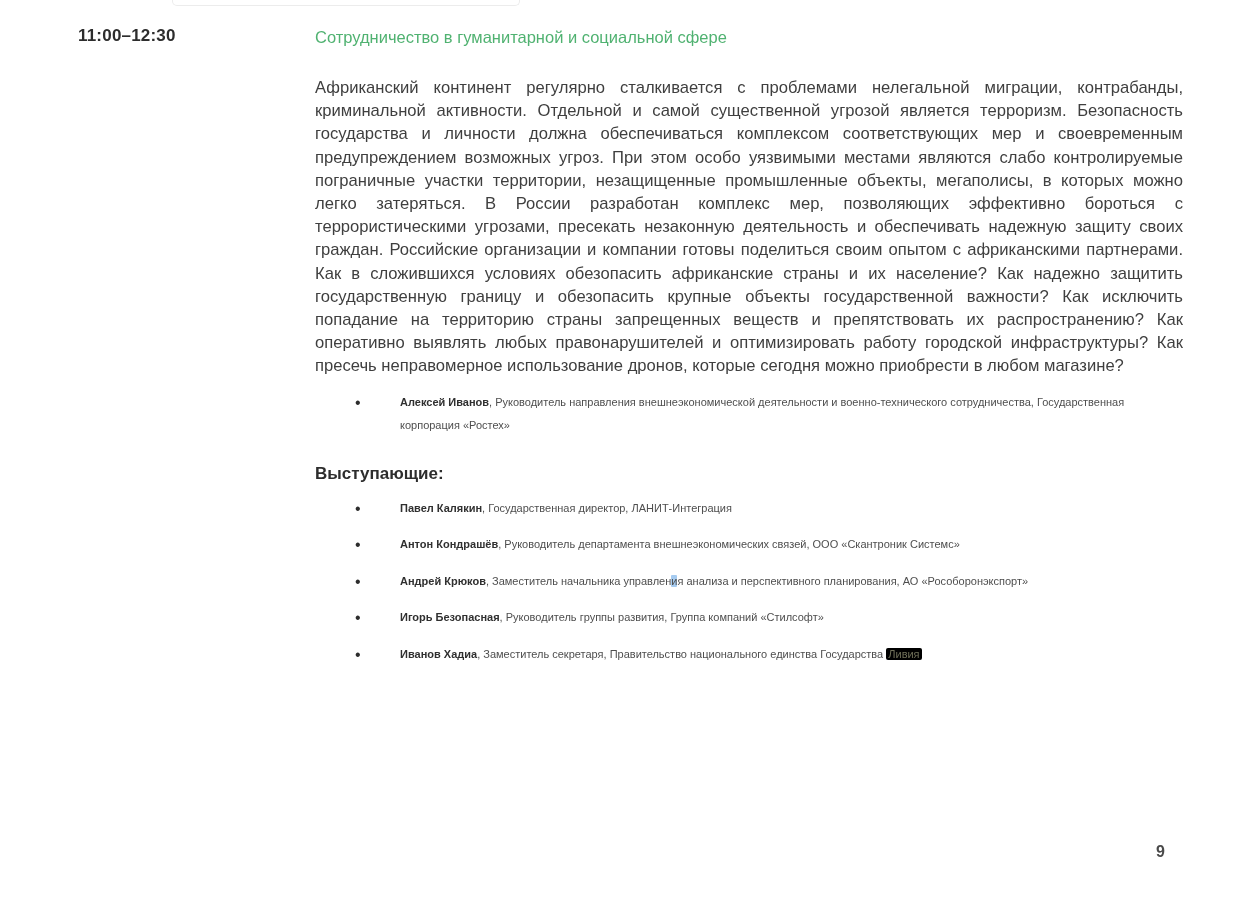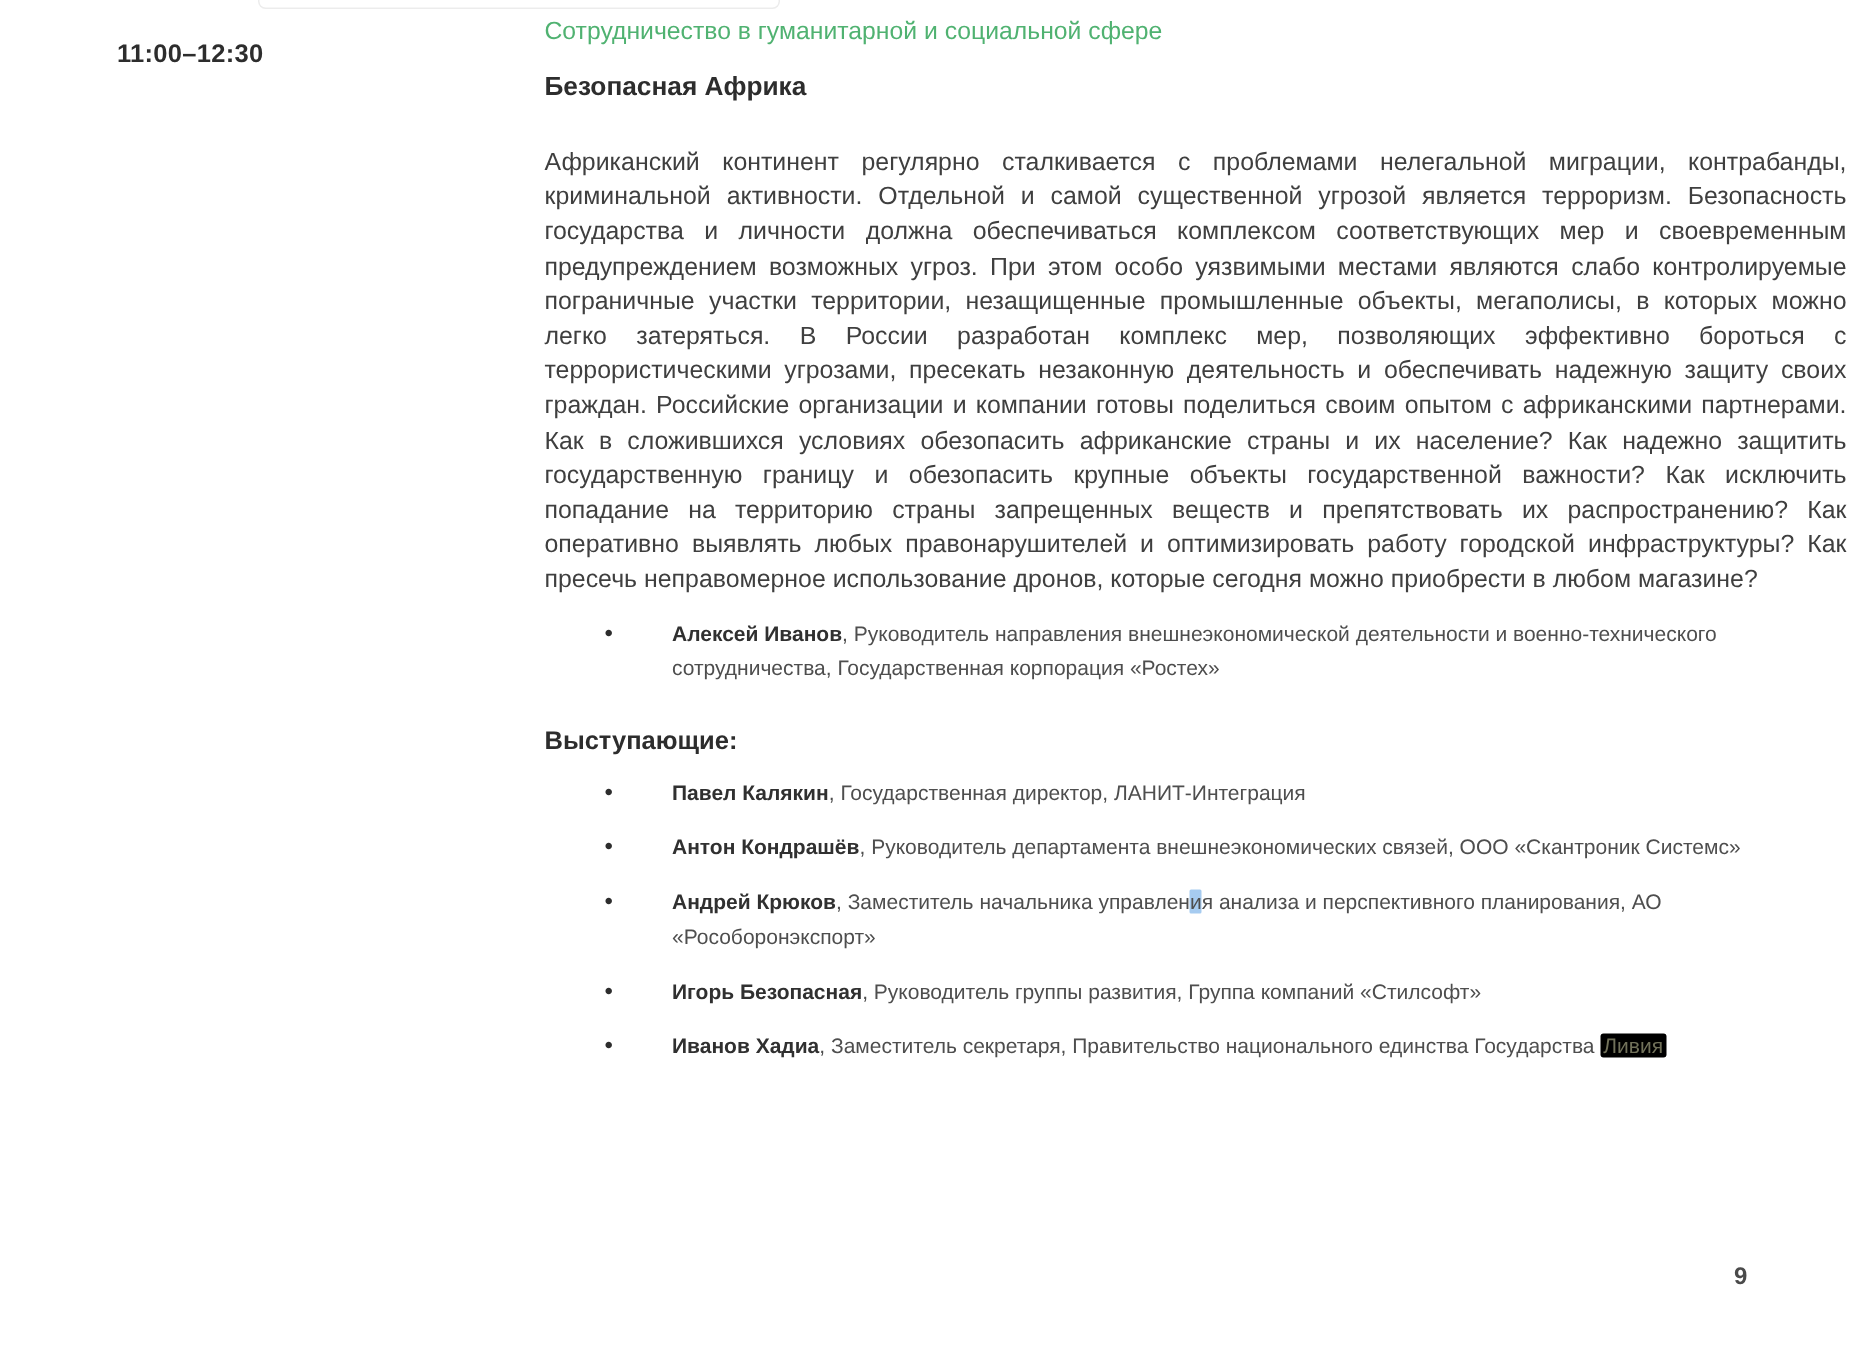--- a/index.html
+++ b/index.html
@@ -28,23 +28,22 @@
     position: absolute;
     left: 78px; top: 26px;
     font-size: 17px;
     font-weight: 700;
     color: #2d2d2d;
     letter-spacing: 0.2px;
     white-space: nowrap;
   }
   .content-col {
     position: absolute;
-    left: 315px; top: 10px;
+    left: 315px; top: 26px;
     width: 868px;
-    margin-left: 48px;
   }
   .track {
     font-size: 16.5px;
     line-height: 22px;
     color: #50b271;
   }
   .session-title {
     margin-top: 15px;
     font-size: 17.5px;
     font-weight: 700;
@@ -73,21 +72,21 @@
   .bullet {
     width: 12px;
     margin-right: 33px;
     font-size: 16px;
     line-height: 23px;
     color: #2d2d2d;
     flex: 0 0 auto;
   }
   .bullet-text {
     flex: 1 1 auto;
-    font-size: 14px;
+    font-size: 11px;
     line-height: 23.5px;
     color: #4e4e4e;
   }
   .speaker-name {
     font-weight: 700;
     color: #303030;
   }
   .hl-yellow {
     background: #000000;
     color: #71715a;
@@ -112,21 +111,20 @@
 <div class="page">
 
   <div class="top-artifact"></div>
 
   <div class="time-col">11:00–12:30</div>
 
   <div class="content-col">
 
     <div class="track">Сотрудничество в гуманитарной и социальной сфере</div>
 
-    <div class="session-title">Безопасная Африка</div>
 
     <div class="description">Африканский континент регулярно сталкивается с проблемами нелегальной миграции, контрабанды, криминальной активности. Отдельной и самой существенной угрозой является терроризм. Безопасность государства и личности должна обеспечиваться комплексом соответствующих мер и своевременным предупреждением возможных угроз. При этом особо уязвимыми местами являются слабо контролируемые пограничные участки территории, незащищенные промышленные объекты, мегаполисы, в которых можно легко затеряться. В России разработан комплекс мер, позволяющих эффективно бороться с террористическими угрозами, пресекать незаконную деятельность и обеспечивать надежную защиту своих граждан. Российские организации и компании готовы поделиться своим опытом с африканскими партнерами. Как в сложившихся условиях обезопасить африканские страны и их население? Как надежно защитить государственную границу и обезопасить крупные объекты государственной важности? Как исключить попадание на территорию страны запрещенных веществ и препятствовать их распространению? Как оперативно выявлять любых правонарушителей и оптимизировать работу городской инфраструктуры? Как пресечь неправомерное использование дронов, которые сегодня можно приобрести в любом магазине?</div>
 
 
     <div class="bullet-row">
       <span class="bullet">•</span>
       <span class="bullet-text"><span class="speaker-name">Алексей Иванов</span><span>, Руководитель направления внешнеэкономической деятельности и военно-технического сотрудничества, Государственная корпорация «Ростех»</span></span>
     </div>
 
     <div class="section-heading speakers-heading">Выступающие:</div>

